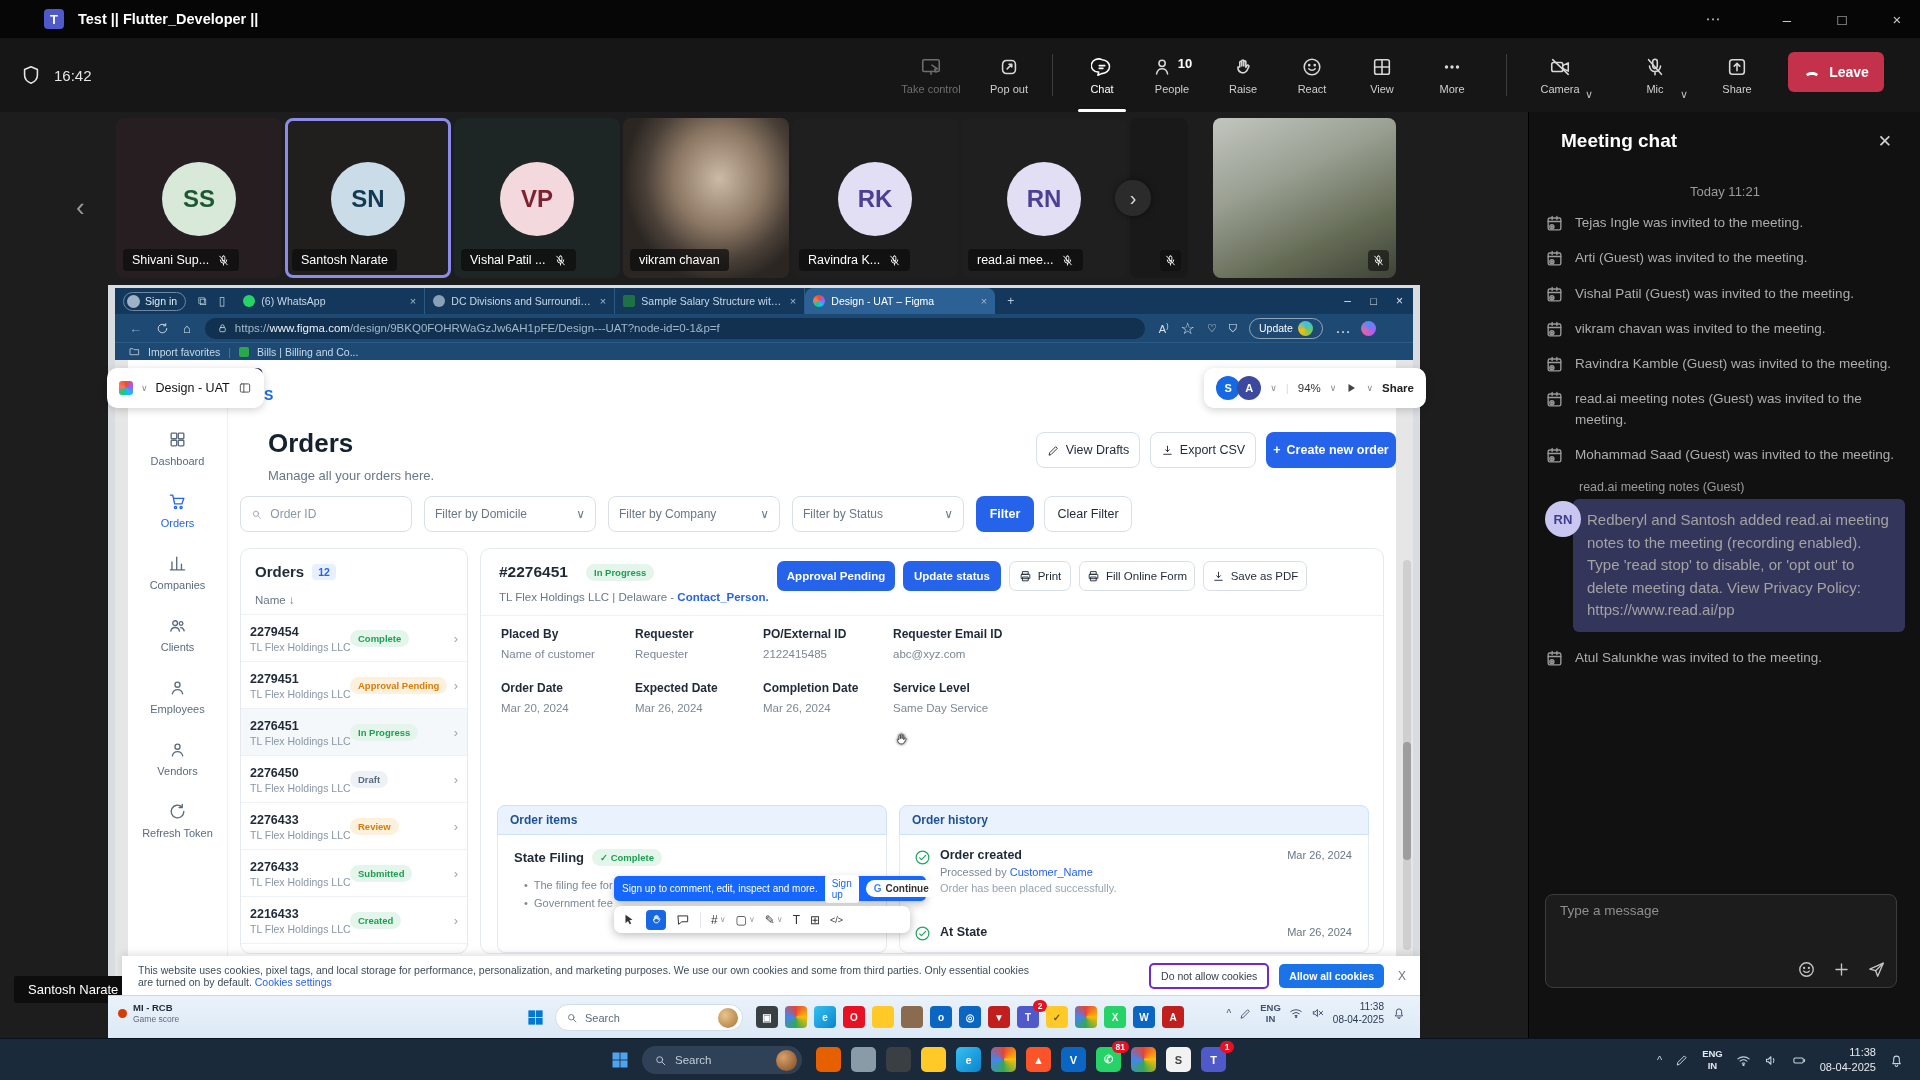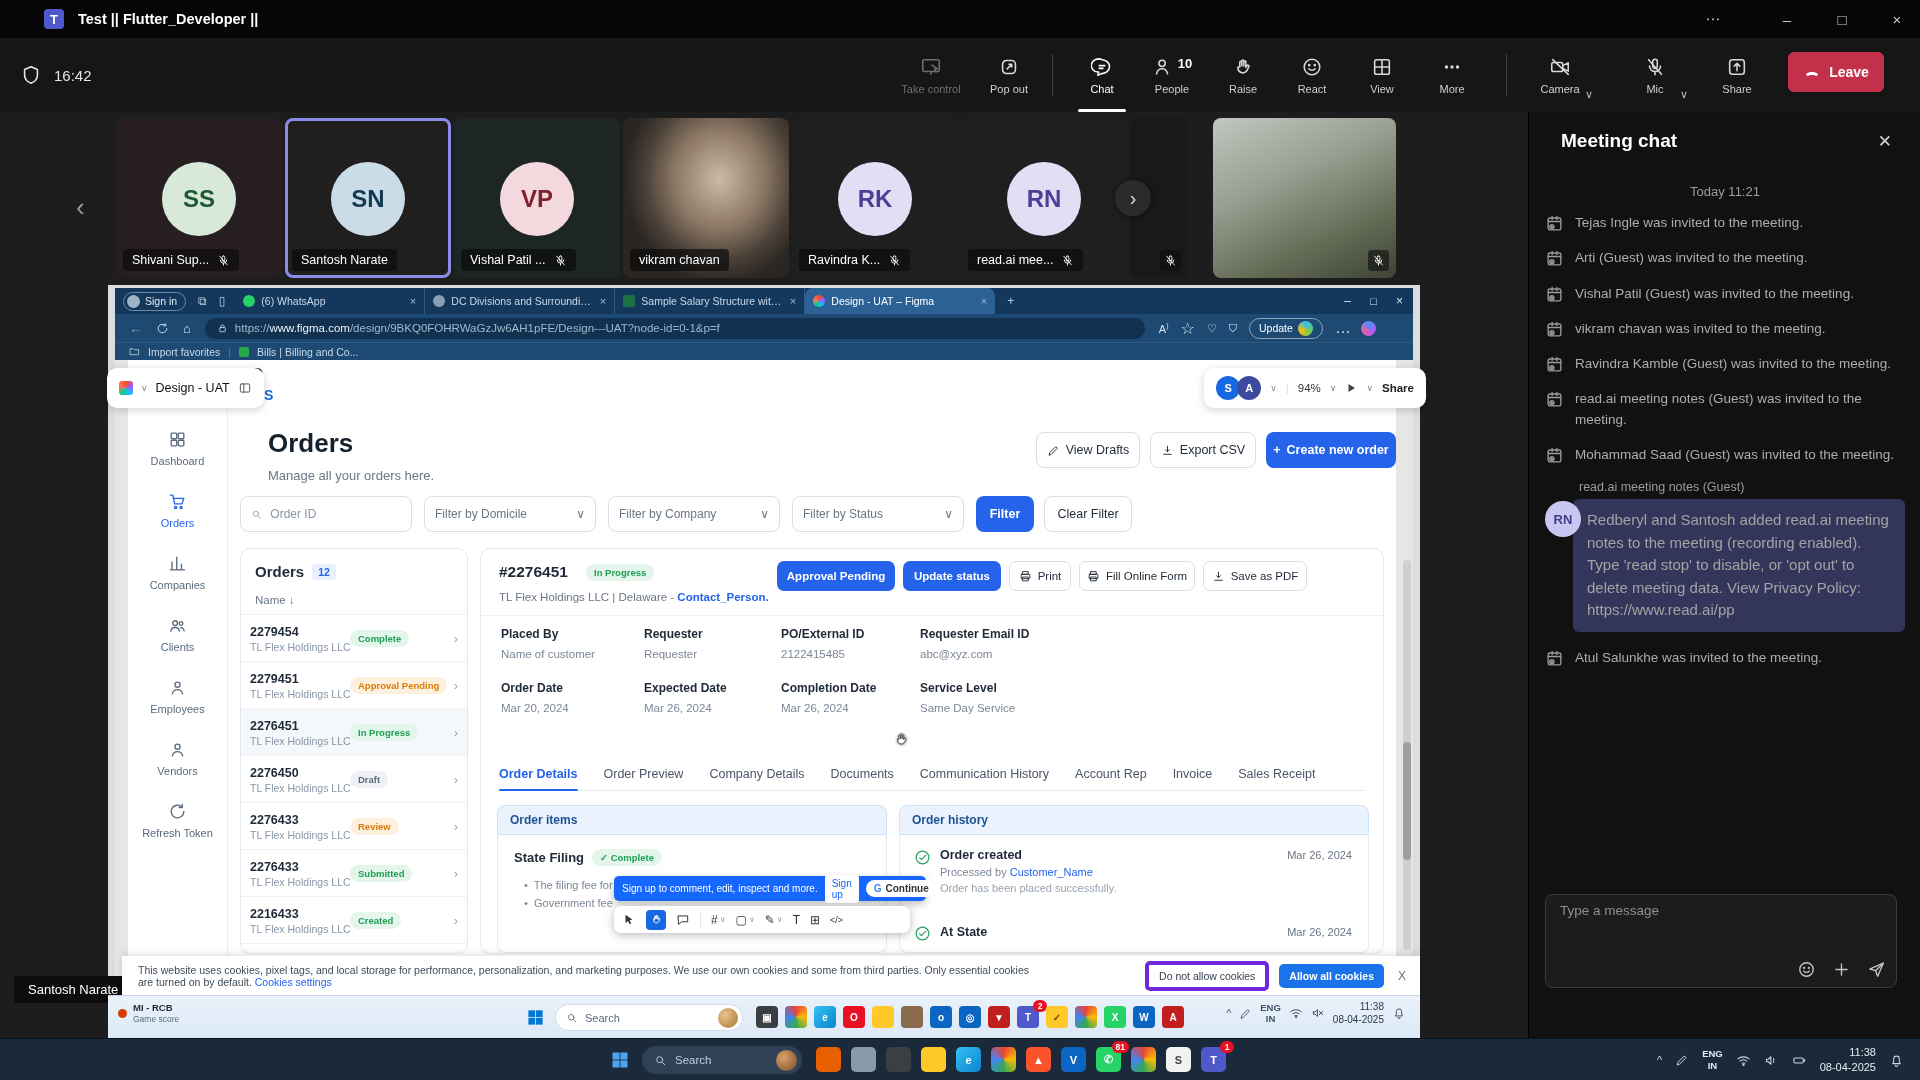--- a/index.html
+++ b/index.html
@@ -102,21 +102,21 @@
 #detail-card{left:352px;top:188px;width:904px;height:406px}
 #d-no{position:absolute;left:18px;top:14px;font-size:15.5px;font-weight:700;color:#1F2937}
 #d-badge{position:absolute;left:105px;top:15px}
 #d-comp{position:absolute;left:18px;top:42px;font-size:11.5px;color:#6A7686}
 #d-comp a{color:#2563EB;text-decoration:none;font-weight:600}
 .dbtn{position:absolute;top:12px;height:30px;border-radius:7px;font-size:11.5px;display:flex;align-items:center;justify-content:center;gap:6px}
 .dbtn.bl{background:#2563EB;color:#fff;font-weight:600}
 .dbtn.ln{background:#fff;border:1px solid #D8DFE7;color:#1F2937}
 .dbtn svg{width:13px;height:13px}
 #d-div{position:absolute;left:0;top:66px;width:100%;height:1px;background:#EEF1F5}
-.fgrid{position:absolute;left:20px;top:78px;display:grid;grid-template-columns:134px 128px 130px 150px;grid-auto-rows:54px;column-gap:9px;width:560px}
+.fgrid{position:absolute;left:20px;top:78px;display:grid;grid-template-columns:134px 128px 130px 150px;grid-auto-rows:54px;column-gap:0;width:560px}
 .fl .l{font-size:12px;font-weight:700;color:#1F2937;margin-bottom:7px}
 .fl .v{font-size:11.5px;color:#7C8796}
 #contact{position:absolute;left:546px;top:68px;width:282px;height:130px;border:1px solid #E4E9EF;border-radius:10px}
 #c-av{position:absolute;left:16px;top:16px;width:36px;height:36px;border-radius:50%;background:radial-gradient(circle at 40% 35%,#cfa87e,#7a5a40 70%,#4e3826)}
 #c-name{position:absolute;left:64px;top:18px;font-size:12.5px;font-weight:700;color:#1F2937}
 #c-badge{position:absolute;left:64px;top:38px}
 #c-div{position:absolute;left:14px;right:14px;top:66px;height:1px;background:#EEF1F5}
 .c-row{position:absolute;left:16px;display:flex;align-items:center;gap:9px;font-size:11.5px;color:#3E4C59}
 .c-row svg{width:13px;height:13px;color:#2563EB}
 #tabs{position:absolute;left:18px;right:18px;top:218px;display:flex;gap:26px;border-bottom:1px solid #E7EBF0;padding-bottom:9px}
@@ -145,21 +145,21 @@
 #fig-tools .hand{width:20px;height:20px;background:#1668E3;border-radius:4px;color:#fff;display:flex;align-items:center;justify-content:center}
 #fig-tools .sep{width:1px;height:16px;background:#E3E6EA}
 #fig-tools .cv{font-size:8px;color:#98A1AB}
 #hand-cursor{position:absolute;left:412px;top:182px;width:17px;height:17px;color:#fff;filter:drop-shadow(0 0 1.5px #333);z-index:45}
 #fig-scroll{position:absolute;right:2px;top:200px;width:8px;height:390px;background:#CFCFCF;border-radius:4px}
 #fig-scroll .th{position:absolute;left:0;width:8px;top:182px;height:118px;background:#9E9E9E;border-radius:4px}
 
 #cookie{position:absolute;left:7px;top:668px;width:1298px;height:40px;background:#fff;box-shadow:0 -2px 8px rgba(0,0,0,.12);display:flex;align-items:center;z-index:50}
 #cookie .txt{margin-left:16px;font-size:10.5px;color:#3E4C59;width:900px}
 #cookie .txt a{color:#2563EB;text-decoration:none}
-#ck-deny{margin-left:auto;border:4px solid #6d28d9;border-radius:5px;font-size:10.5px;color:#374151;padding:5px 10px;background:#fff}
+#ck-deny{margin-left:auto;border:2px solid #6d28d9;border-radius:5px;font-size:10.5px;color:#374151;padding:5px 10px;background:#fff}
 #ck-allow{margin-left:10px;background:#1A73E8;border-radius:5px;font-size:10.5px;color:#fff;padding:6px 10px;font-weight:600}
 #ck-x{margin:0 14px 0 14px;color:#6A7686;font-size:12px}
 
 #rtaskbar{position:absolute;left:0;top:710px;width:1312px;height:43px;background:linear-gradient(#EAF2FA,#DCE9F6);border-top:1px solid #C3D6EA;z-index:60}
 #r-widget{position:absolute;left:10px;top:6px;display:flex;gap:6px;align-items:center}
 #r-widget .rd{width:9px;height:9px;border-radius:50%;background:#D83B01}
 #r-widget .w1{font-size:9.5px;font-weight:700;color:#1F2937;line-height:1.25}
 #r-widget .w2{font-size:8.5px;color:#5B6B7E;font-weight:400}
 #r-start{position:absolute;left:418px;top:12px;width:19px;height:19px}
 #r-search{position:absolute;left:447px;top:8px;width:188px;height:27px;background:#fff;border:1px solid #D0DEEC;border-radius:14px;display:flex;align-items:center;gap:7px;padding:0 4px 0 10px;color:#5B6B7E;font-size:11px}
@@ -763,31 +763,20 @@
                   <div class="l">Service Level</div>
                   <div class="v">Same Day Service</div>
                 </div>
               </div>
 
 
             <svg id="hand-cursor" viewBox="0 0 24 24" fill="#fff" stroke="#444" stroke-width="1.2">
                 <path d="M8.5 12V6.8a1.1 1.1 0 0 1 2.2 0V11V5.4a1.1 1.1 0 0 1 2.2 0V11V6.4a1.1 1.1 0 0 1 2.2 0v6l1.3-1.9a1.15 1.15 0 0 1 1.9 1.3l-2.4 4.6a5.3 5.3 0 0 1-9.4-3.4V12z"></path>
               </svg>
 
-            <div id="tabs">
-
-            <span class="dtab on">Order Details</span>
-                <span class="dtab">Order Preview</span>
-                <span class="dtab">Company Details</span>
-                <span class="dtab">Documents</span>
-                <span class="dtab">Communication History</span>
-                <span class="dtab">Account Rep</span>
-                <span class="dtab">Invoice</span>
-                <span class="dtab">Sales Receipt</span>
-              </div>
 
             <div class="panel" id="p-items">
               <div class="phead">Order items</div>
               <div class="pbody">
                 <div id="si-title">
                   <span>State Filing</span>
                   <span class="bdg b-green">✓ <span>Complete</span></span>
                 </div>
                 <div class="bullet" style="top:44px">•&nbsp; <span>The filing fee for the</span></div>
                 <div class="bullet" style="top:62px">•&nbsp; <span>Government fee</span></div>

